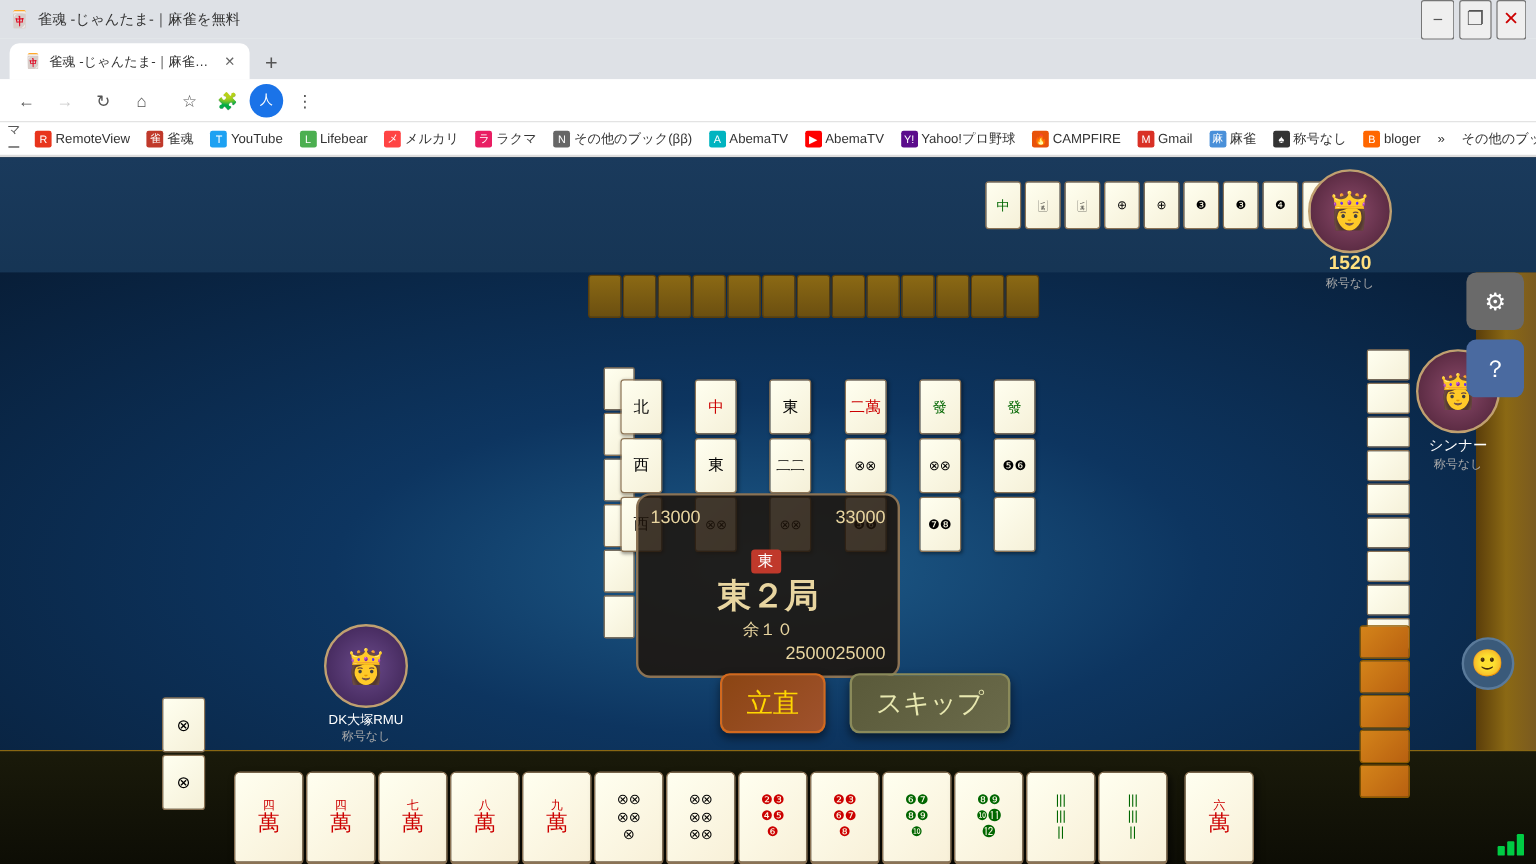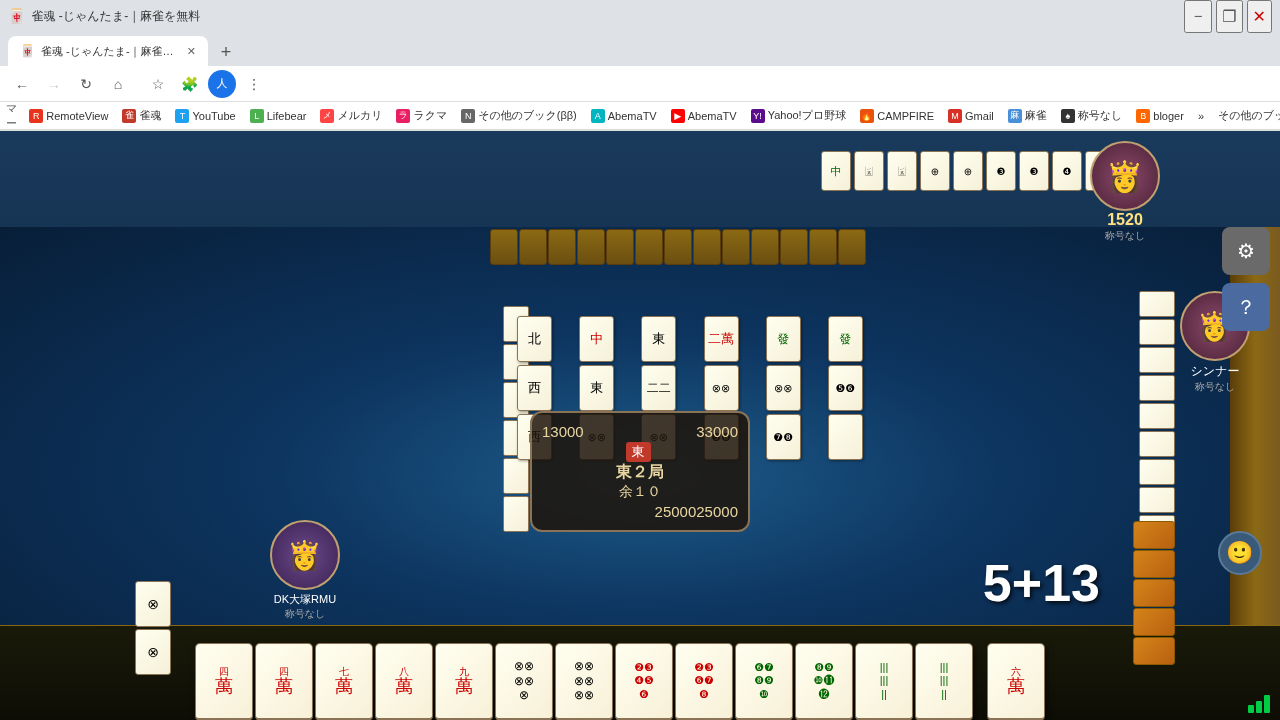--- a/index.html
+++ b/index.html
@@ -166,21 +166,21 @@
       background: rgba(30,20,10,0.85);
       border-radius: 12px;
       border: 2px solid #8b7355;
       padding: 10px;
       z-index: 50;
       text-align: center;
     }
 
     #center-panel .round-info {
       color: #e8d5a0;
-      font-size: 16px;
+      font-size: 28px;
       font-weight: bold;
       text-align: right;
     }
 
     #center-panel .remaining {
       color: #e8d5a0;
       font-size: 14px;
     }
 
     
@@ -691,21 +691,21 @@
 
     <div class="cd-tile" style="font-size:13px;">西</div>
     <div class="cd-tile" style="font-size:11px;">⊗⊗</div>
     <div class="cd-tile" style="font-size:11px;">⊗⊗</div>
     <div class="cd-tile" style="font-size:11px;">❺❻</div>
     <div class="cd-tile" style="font-size:11px;">❼❽</div>
     <div class="cd-tile" style="font-size:11px; color:transparent;">　</div>
   </div>
 
   <div id="center-panel">
-    <div style="display:flex; justify-content:space-between; color:#e8d5a0; font-size:15px; margin-bottom:2px;align-items:center;">
+    <div style="display:flex; justify-content:space-between; color:#e8d5a0; font-size:15px; margin-bottom:18px;align-items:center;">
       <span>13000</span>
       <span>33000</span>
     </div>
     <div style="display:flex; flex-direction:column; align-items:center;">
       <span class="wind-indicator">東</span>
       <div class="round-info">東２局</div>
       <div class="remaining">余１０</div>
     </div>
     <div style="display:flex; justify-content:flex-end; color:#e8d5a0; font-size:15px; margin-top:2px;">
       <span>25000</span>
@@ -724,23 +724,24 @@
 
   <div id="player-bottom">
     <div style="width:70px; height:70px; border-radius:50%; background: radial-gradient(circle, #6a4a8a, #3a2050); border:2px solid #c0a070; overflow:hidden; display:flex; align-items:center; justify-content:center;">
       <span style="font-size:28px;">👸</span>
     </div>
     <div class="player-name">DK大塚RMU</div>
     <div class="player-rank">称号なし</div>
   </div>
 
   <div id="action-buttons">
-  </div>
-
-  <div id="score-display">5+13</div>
+    <button class="action-btn-tenpai">立直</button>
+    <button class="action-btn-skip">スキップ</button>
+  </div>
+
 
   <div id="signal-bars">
     <div class="bar" style="height:8px;"></div>
     <div class="bar" style="height:12px;"></div>
     <div class="bar" style="height:18px;"></div>
   </div>
 
   <div class="hand-row">
 
     <div class="big-tile">

